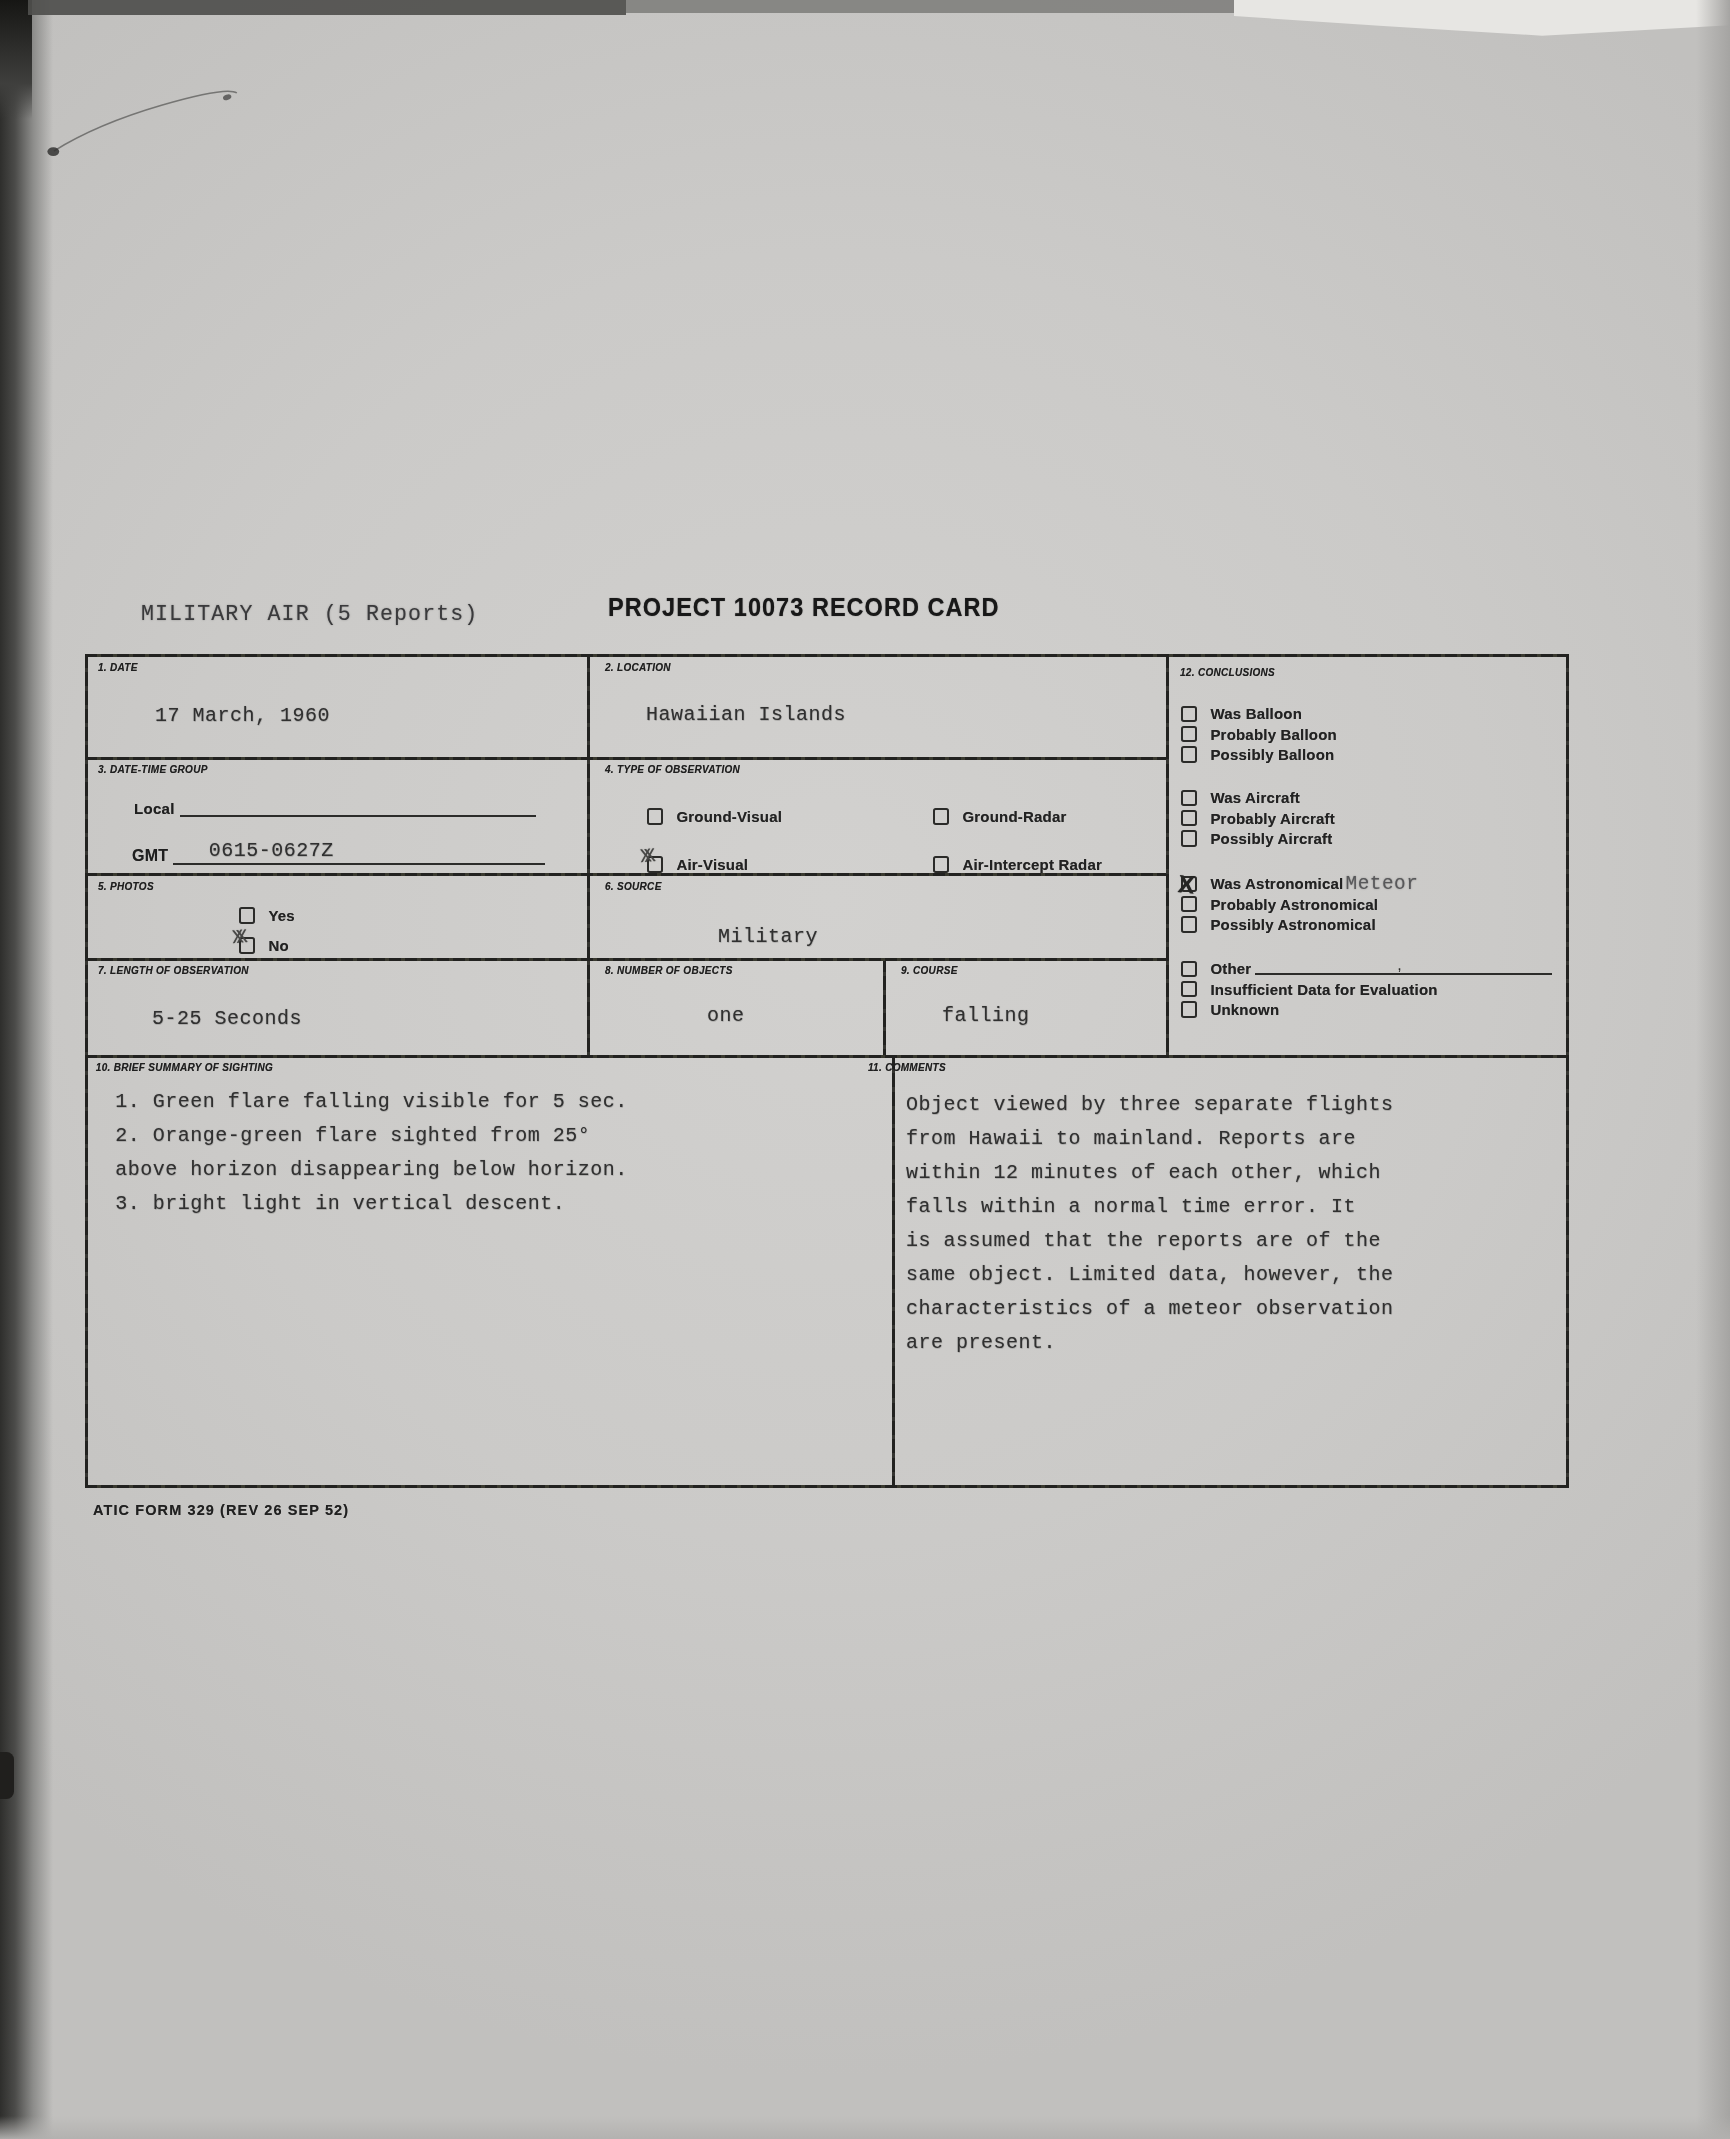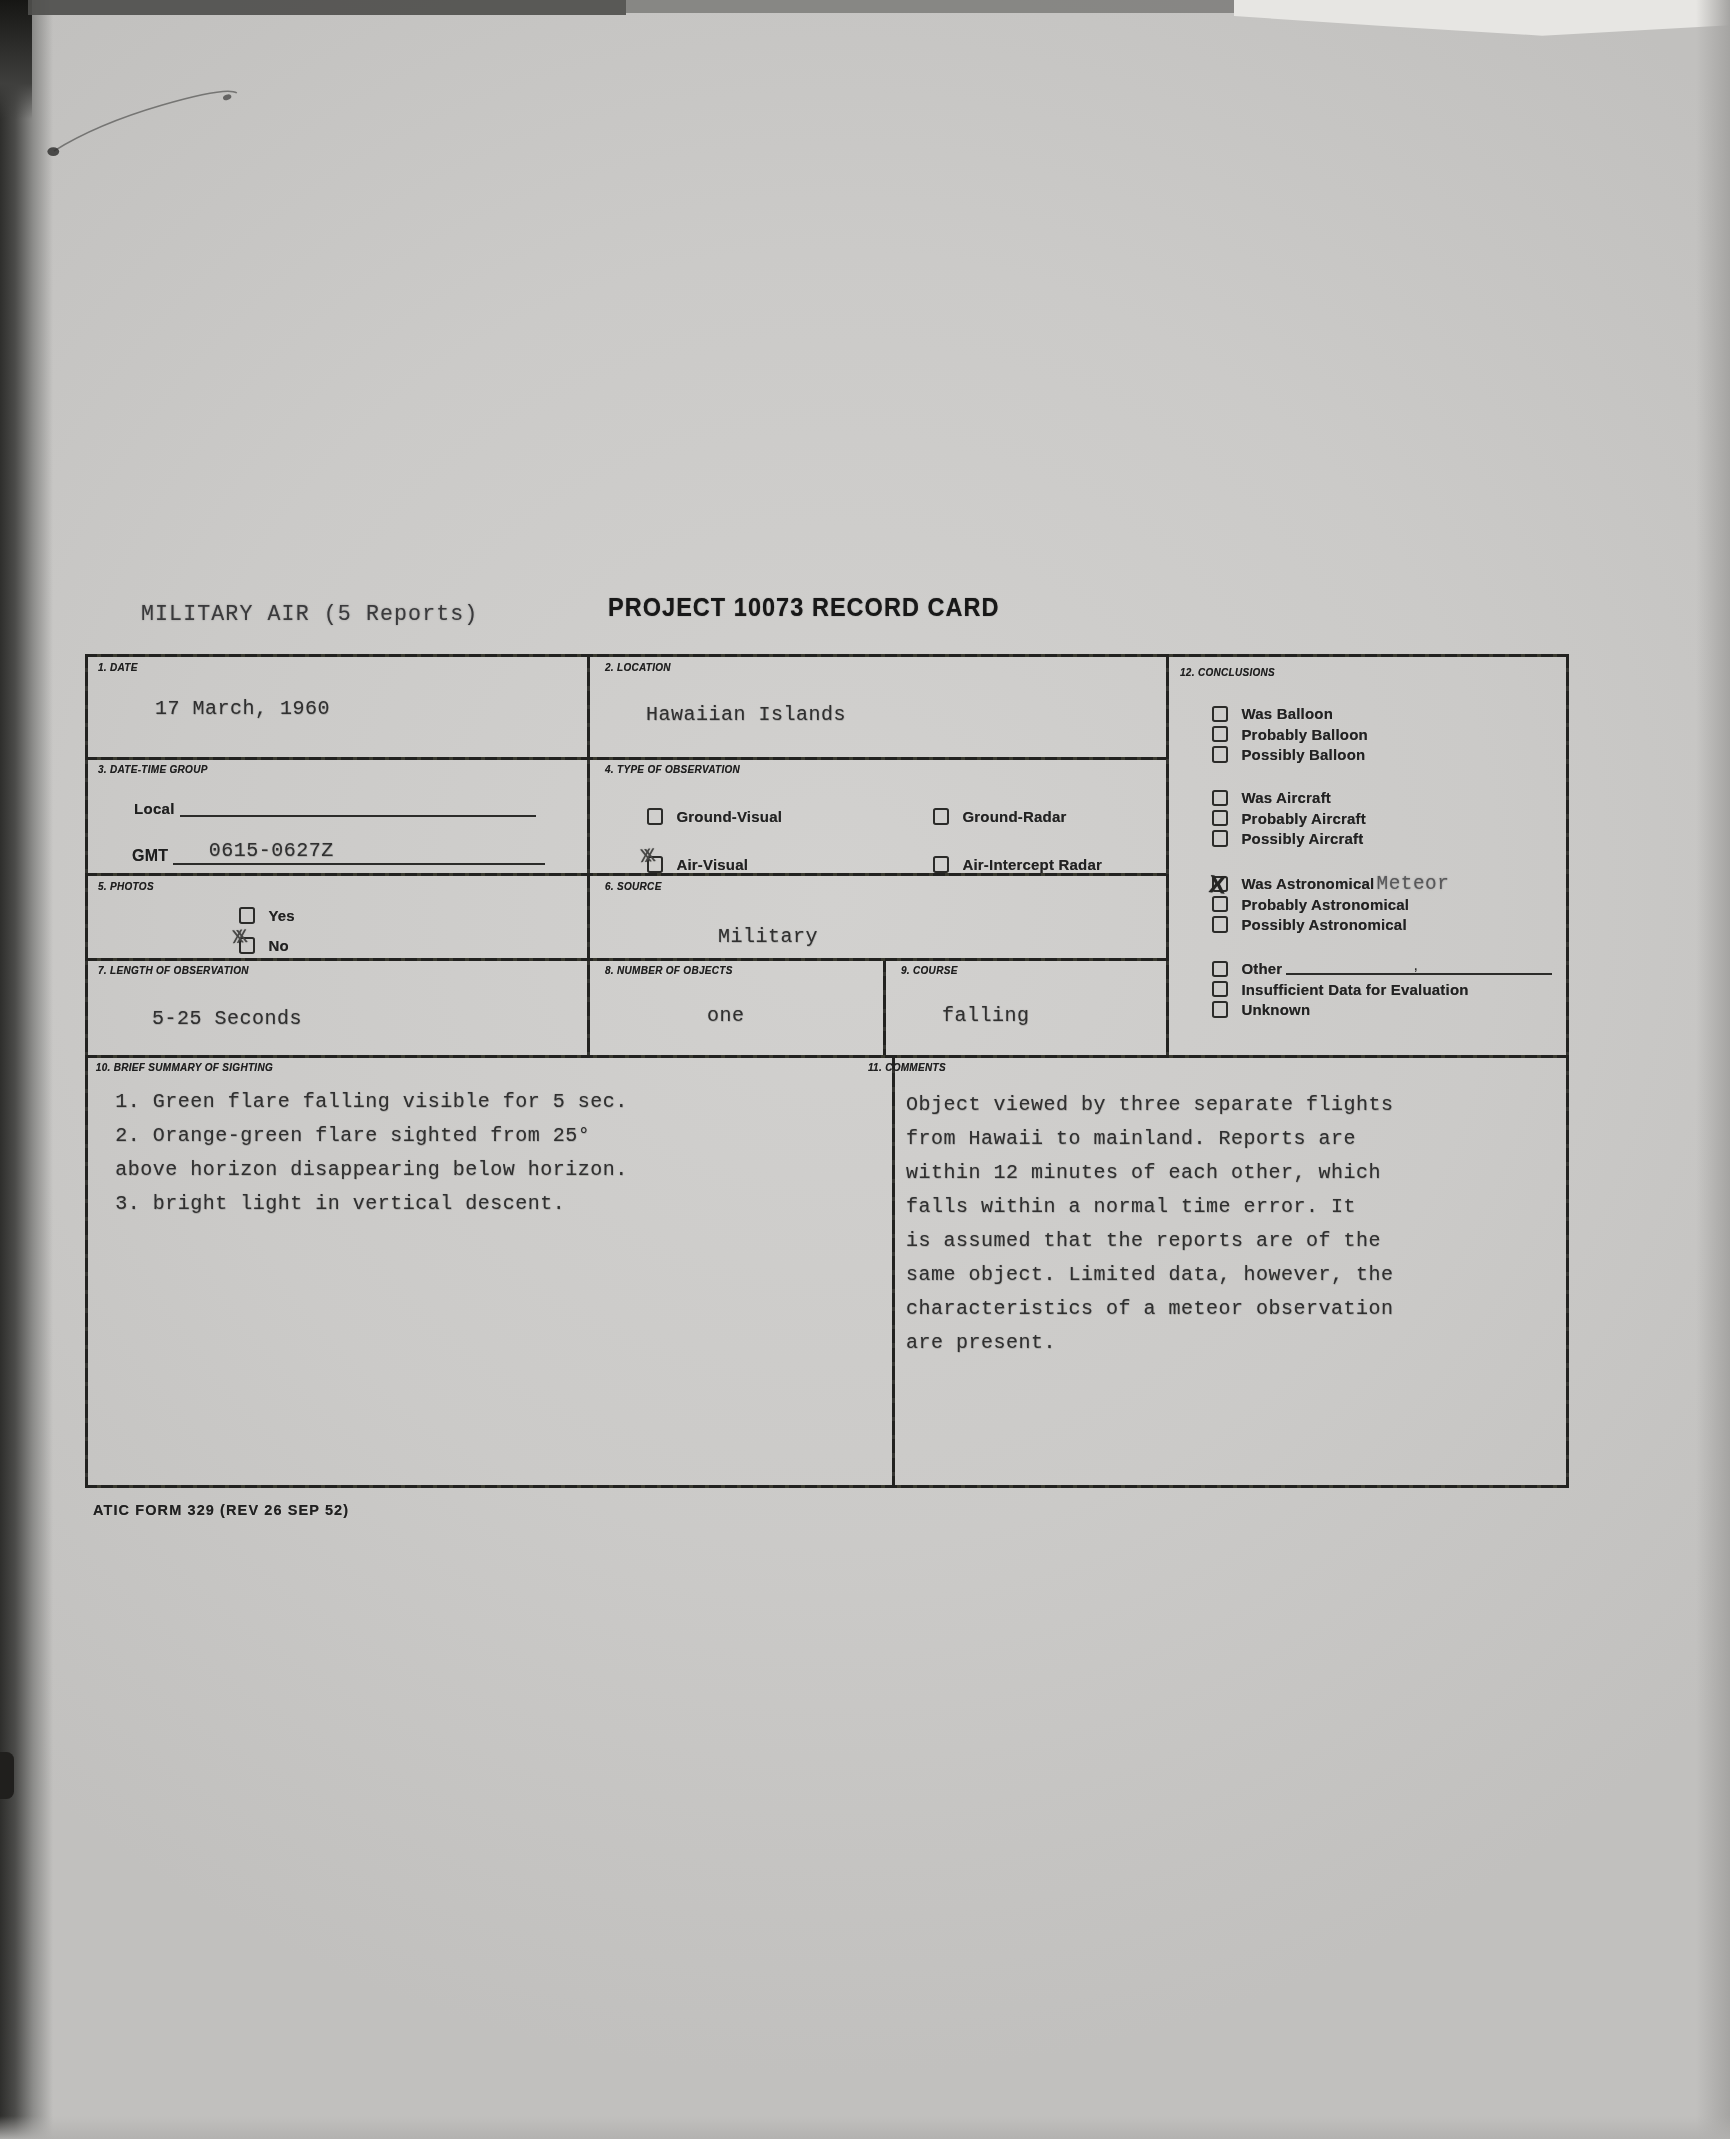--- a/index.html
+++ b/index.html
@@ -50,21 +50,21 @@
         text-shadow:0 0 1.1px rgba(60,60,60,.5);}
   .mark-pen{position:absolute;left:-4.8px;top:-7.5px;font-size:25px;font-weight:700;color:#262624;
         transform:rotate(6deg);text-shadow:0 0 1.1px rgba(30,30,30,.4);}
   .annotation-inline{font-size:19.4px;color:#58585a;margin-left:2.2px;letter-spacing:0.5px;
         text-shadow:0 0 1.6px rgba(80,80,80,.6);}
   .fill-line{flex:1;border-bottom:2.2px solid #2c2c2a;height:10.8px;margin-left:3.2px;position:relative;min-width:178px;}
   .line-mark{position:absolute;left:48%;top:-6.5px;font-size:16px;color:#2c2c2a;}
   .blank-underline{display:inline-block;border-bottom:2.2px solid #2c2c2a;}
   .typed-block{white-space:pre-line;}
   .conc-group{position:absolute;left:15px;display:flex;flex-direction:column;gap:4.8px;}
-  .conc-group .check-row{height:15.6px;margin-left:31px;}
+  .conc-group .check-row{height:15.6px;}
   .footer-line{position:absolute;left:93px;top:1502px;font-size:14.5px;font-weight:700;
         letter-spacing:1.1px;color:#202020;text-shadow:0 0 0.5px rgba(25,25,25,.5);}
 </style>
 </head>
 <body>
 
 <div id="scan">
 
   <div class="edge-left"></div>
   <div class="corner-tl"></div>
@@ -94,21 +94,21 @@
     <div class="vl" style="left:1081px;top:0;height:401px"></div>
     <div class="vl" style="left:798px;top:304px;height:98px"></div>
     <div class="vl" style="left:807px;top:401px;height:432px"></div>
     <div class="hl" style="left:0;top:103px;width:1081px"></div>
     <div class="hl" style="left:0;top:219px;width:1081px"></div>
     <div class="hl" style="left:0;top:304px;width:1081px"></div>
     <div class="hl" style="left:0;top:401px;width:1484px"></div>
 
     <div class="cell" style="left:13px;top:7.5px">
       <div class="printed sec-label">1. DATE</div>
-      <div class="typed val" style="margin:24px 0 0 57px">17 March, 1960</div>
+      <div class="typed val" style="margin:31px 0 0 57px">17 March, 1960</div>
     </div>
 
     <div class="cell" style="left:520px;top:7.5px">
       <div class="printed sec-label">2. LOCATION</div>
       <div class="typed val" style="margin:30px 0 0 41px">Hawaiian Islands</div>
     </div>
 
     <div class="cell" style="left:13px;top:110px;width:479px">
       <div class="printed sec-label">3. DATE-TIME GROUP</div>
       <div style="display:flex;align-items:flex-end;margin:25px 0 0 36px">

